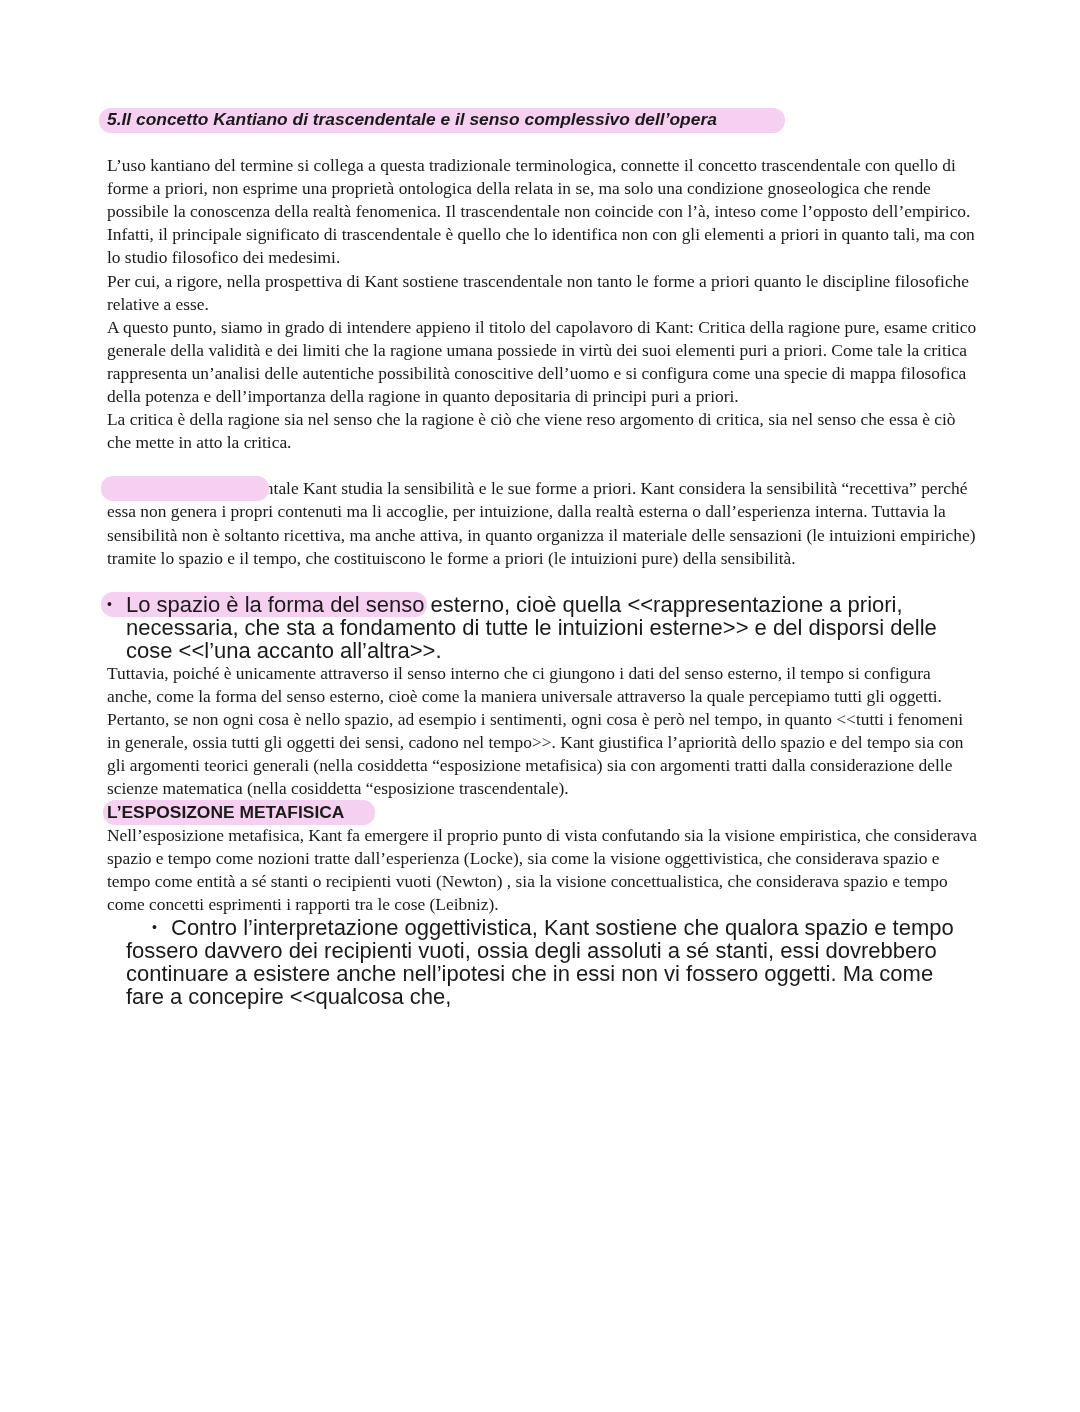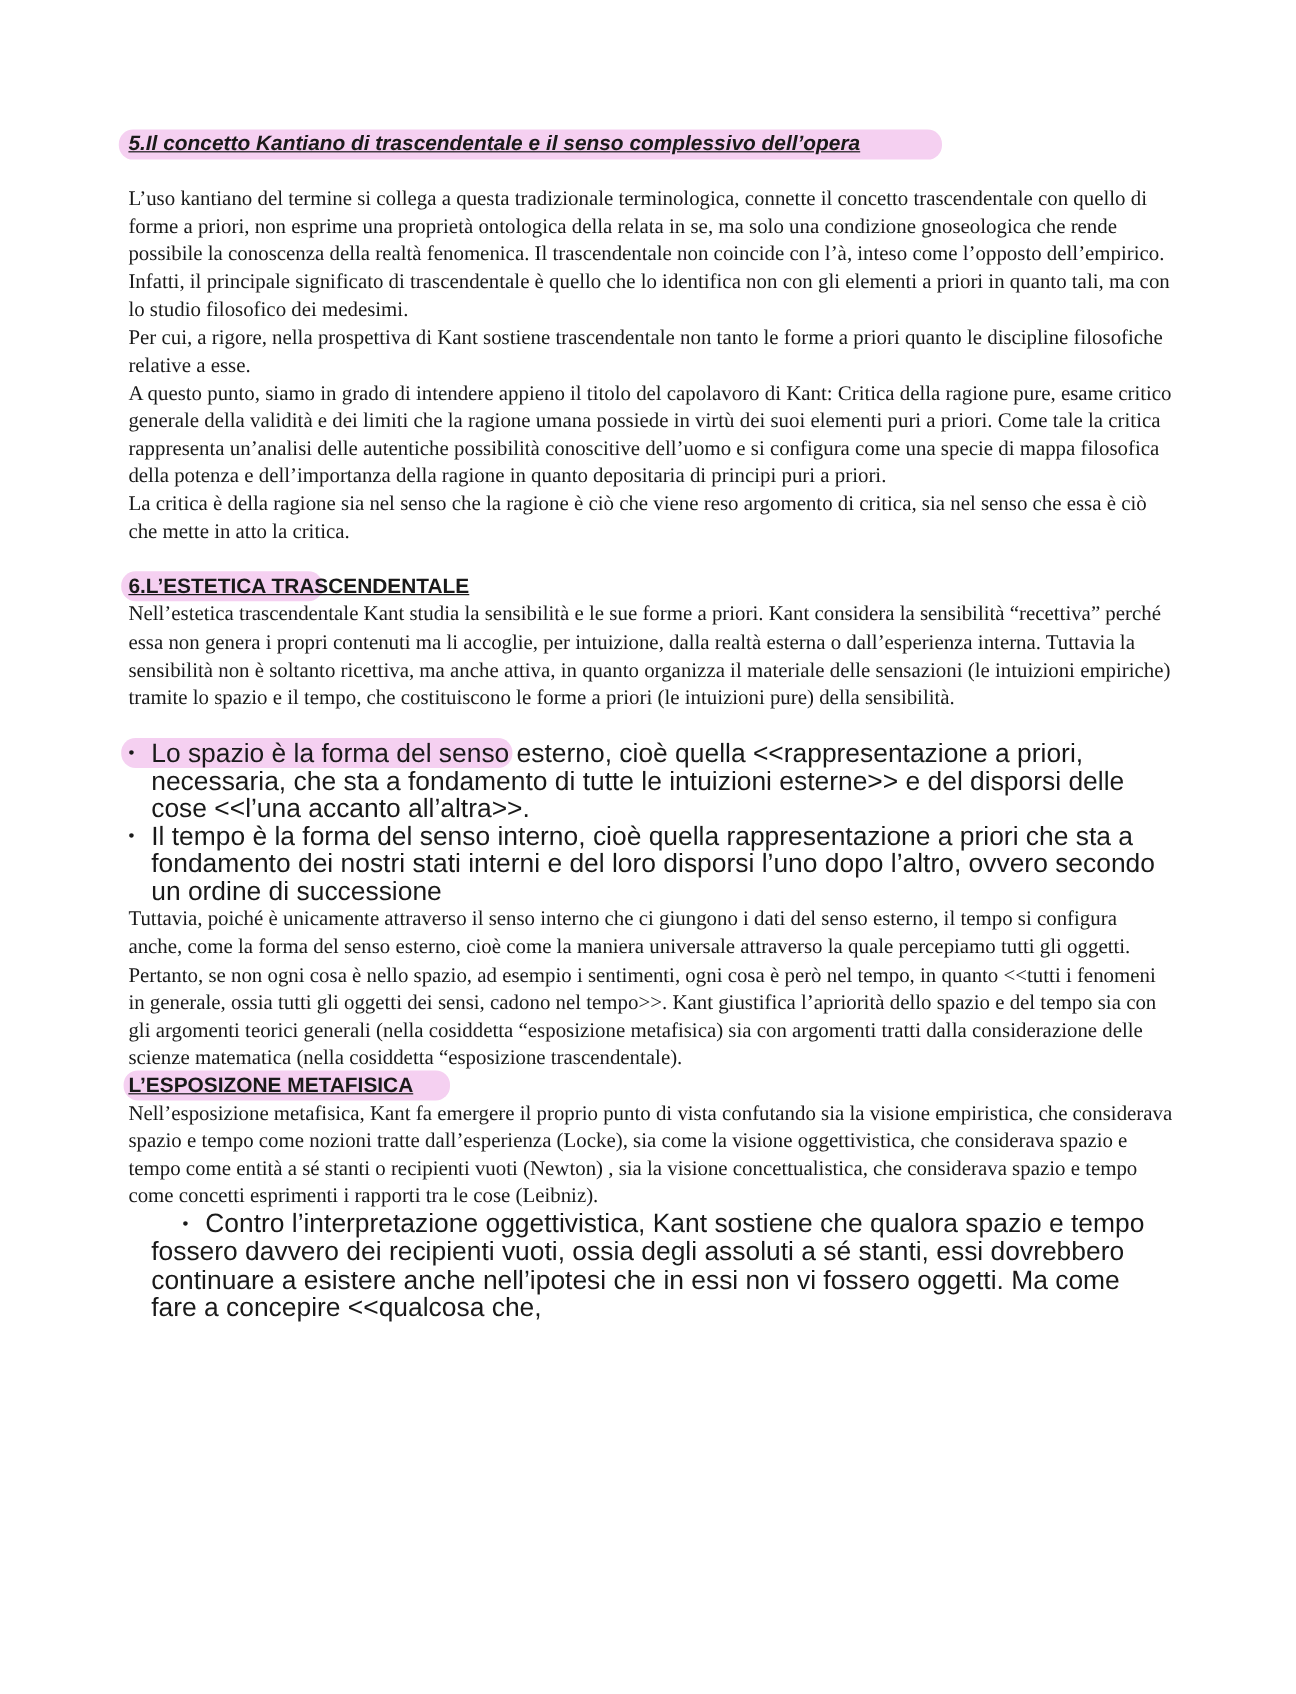--- a/index.html
+++ b/index.html
@@ -4,21 +4,21 @@
 <style>
   html, body { margin: 0; padding: 0; background: #ffffff; }
   body {
     width: 1080px; height: 1412px; position: relative; overflow: hidden;
     font-family: "Liberation Sans", sans-serif; color: #1a1a1a;
   }
   .page { position: absolute; left: 107px; top: 108px; width: 870px; }
   .p { font-size: 17.4px; line-height: 23.1px; margin: 0; font-family: Liberation Serif, serif; }
   .h {
     font-size: 17.4px; line-height: 23.1px; font-weight: bold; margin: 0;
-    display: inline-block; position: relative; z-index: 1; text-decoration: underline;
+    display: inline-block; position: relative; z-index: 1;
   }
   .hl {
     position: absolute; background: #f5d0f1; border-radius: 12px; z-index: 0;
   }
   .h-italic { font-style: italic; }
   .gap { height: 23px; }
   ul.b { list-style: none; padding: 0; margin: 0; }
   ul.b li { position: relative; padding-left: 19px; font-size: 22px; line-height: 23.1px; }
   ul.b li::before { content: "•"; position: absolute; left: 0; top: 0; font-size: 14px; }
   .indent-first { text-indent: 45px; }
@@ -35,31 +35,29 @@
   </div>
   <div class="gap"></div>
   <p class="p">L’uso kantiano del termine si collega a questa tradizionale terminologica, connette il concetto trascendentale con quello di forme a priori, non esprime una proprietà ontologica della relata in se, ma solo una condizione gnoseologica che rende possibile la conoscenza della realtà fenomenica. Il trascendentale non coincide con l’à, inteso come l’opposto dell’empirico. Infatti, il principale significato di trascendentale è quello che lo identifica non con gli elementi a priori in quanto tali, ma con lo studio filosofico dei medesimi.</p>
   <p class="p">Per cui, a rigore, nella prospettiva di Kant sostiene trascendentale non tanto le forme a priori quanto le discipline filosofiche relative a esse.</p>
   <p class="p">A questo punto, siamo in grado di intendere appieno il titolo del capolavoro di Kant: Critica della ragione pure, esame critico generale della validità e dei limiti che la ragione umana possiede in virtù dei suoi elementi puri a priori. Come tale la critica rappresenta un’analisi delle autentiche possibilità conoscitive dell’uomo e si configura come una specie di mappa filosofica della potenza e dell’importanza della ragione in quanto depositaria di principi puri a priori.</p>
   <p class="p">La critica è della ragione sia nel senso che la ragione è ciò che viene reso argomento di critica, sia nel senso che essa è ciò che mette in atto la critica.</p>
   <div class="gap"></div>
 
   <div class="hwrap">
     <div class="hl" style="left:-6px; top:-1px; width:168px; height:25px;"></div>
-    <h2 class="h">6.L’ESTETICA TRASCENDENTALE</h2>
   </div>
   <p class="p">Nell’estetica trascendentale Kant studia la sensibilità e le sue forme a priori. Kant considera la sensibilità “recettiva” perché essa non genera i propri contenuti ma li accoglie, per intuizione, dalla realtà esterna o dall’esperienza interna. Tuttavia la sensibilità non è soltanto ricettiva, ma anche attiva, in quanto organizza il materiale delle sensazioni (le intuizioni empiriche) tramite lo spazio e il tempo, che costituiscono le forme a priori (le intuizioni pure) della sensibilità.</p>
   <div class="gap"></div>
 
   <div class="hwrap">
     <div class="hl" style="left:-6px; top:-1px; width:326px; height:25px;"></div>
   </div>
   <ul class="b">
     <li>Lo spazio è la forma del senso esterno, cioè quella &lt;&lt;rappresentazione a priori, necessaria, che sta a fondamento di tutte le intuizioni esterne&gt;&gt; e del disporsi delle cose &lt;&lt;l’una accanto all’altra&gt;&gt;.</li>
-    <li>Il tempo è la forma del senso interno, cioè quella rappresentazione a priori che sta a fondamento dei nostri stati interni e del loro disporsi l’uno dopo l’altro, ovvero secondo un ordine di successione</li>
   </ul>
   <p class="p">Tuttavia, poiché è unicamente attraverso il senso interno che ci giungono i dati del senso esterno, il tempo si configura anche, come la forma del senso esterno, cioè come la maniera universale attraverso la quale percepiamo tutti gli oggetti. Pertanto, se non ogni cosa è nello spazio, ad esempio i sentimenti, ogni cosa è però nel tempo, in quanto &lt;&lt;tutti i fenomeni in generale, ossia tutti gli oggetti dei sensi, cadono nel tempo&gt;&gt;. Kant giustifica l’apriorità dello spazio e del tempo sia con gli argomenti teorici generali (nella cosiddetta “esposizione metafisica) sia con argomenti tratti dalla considerazione delle scienze matematica (nella cosiddetta “esposizione trascendentale).</p>
 
   <div class="hwrap">
     <div class="hl" style="left:-4px; top:-1px; width:272px; height:25px;"></div>
     <h2 class="h">L’ESPOSIZONE METAFISICA</h2>
   </div>
   <p class="p">Nell’esposizione metafisica, Kant fa emergere il proprio punto di vista confutando sia la visione empiristica, che considerava spazio e tempo come nozioni tratte dall’esperienza (Locke), sia come la visione oggettivistica, che considerava spazio e tempo come entità a sé stanti o recipienti vuoti (Newton) , sia la visione concettualistica, che considerava spazio e tempo come concetti esprimenti i rapporti tra le cose (Leibniz).</p>
   <ul class="b">
     <li class="indent-first">Contro l’interpretazione oggettivistica, Kant sostiene che qualora spazio e tempo fossero davvero dei recipienti vuoti, ossia degli assoluti a sé stanti, essi dovrebbero continuare a esistere anche nell’ipotesi che in essi non vi fossero oggetti. Ma come fare a concepire &lt;&lt;qualcosa che,</li>

